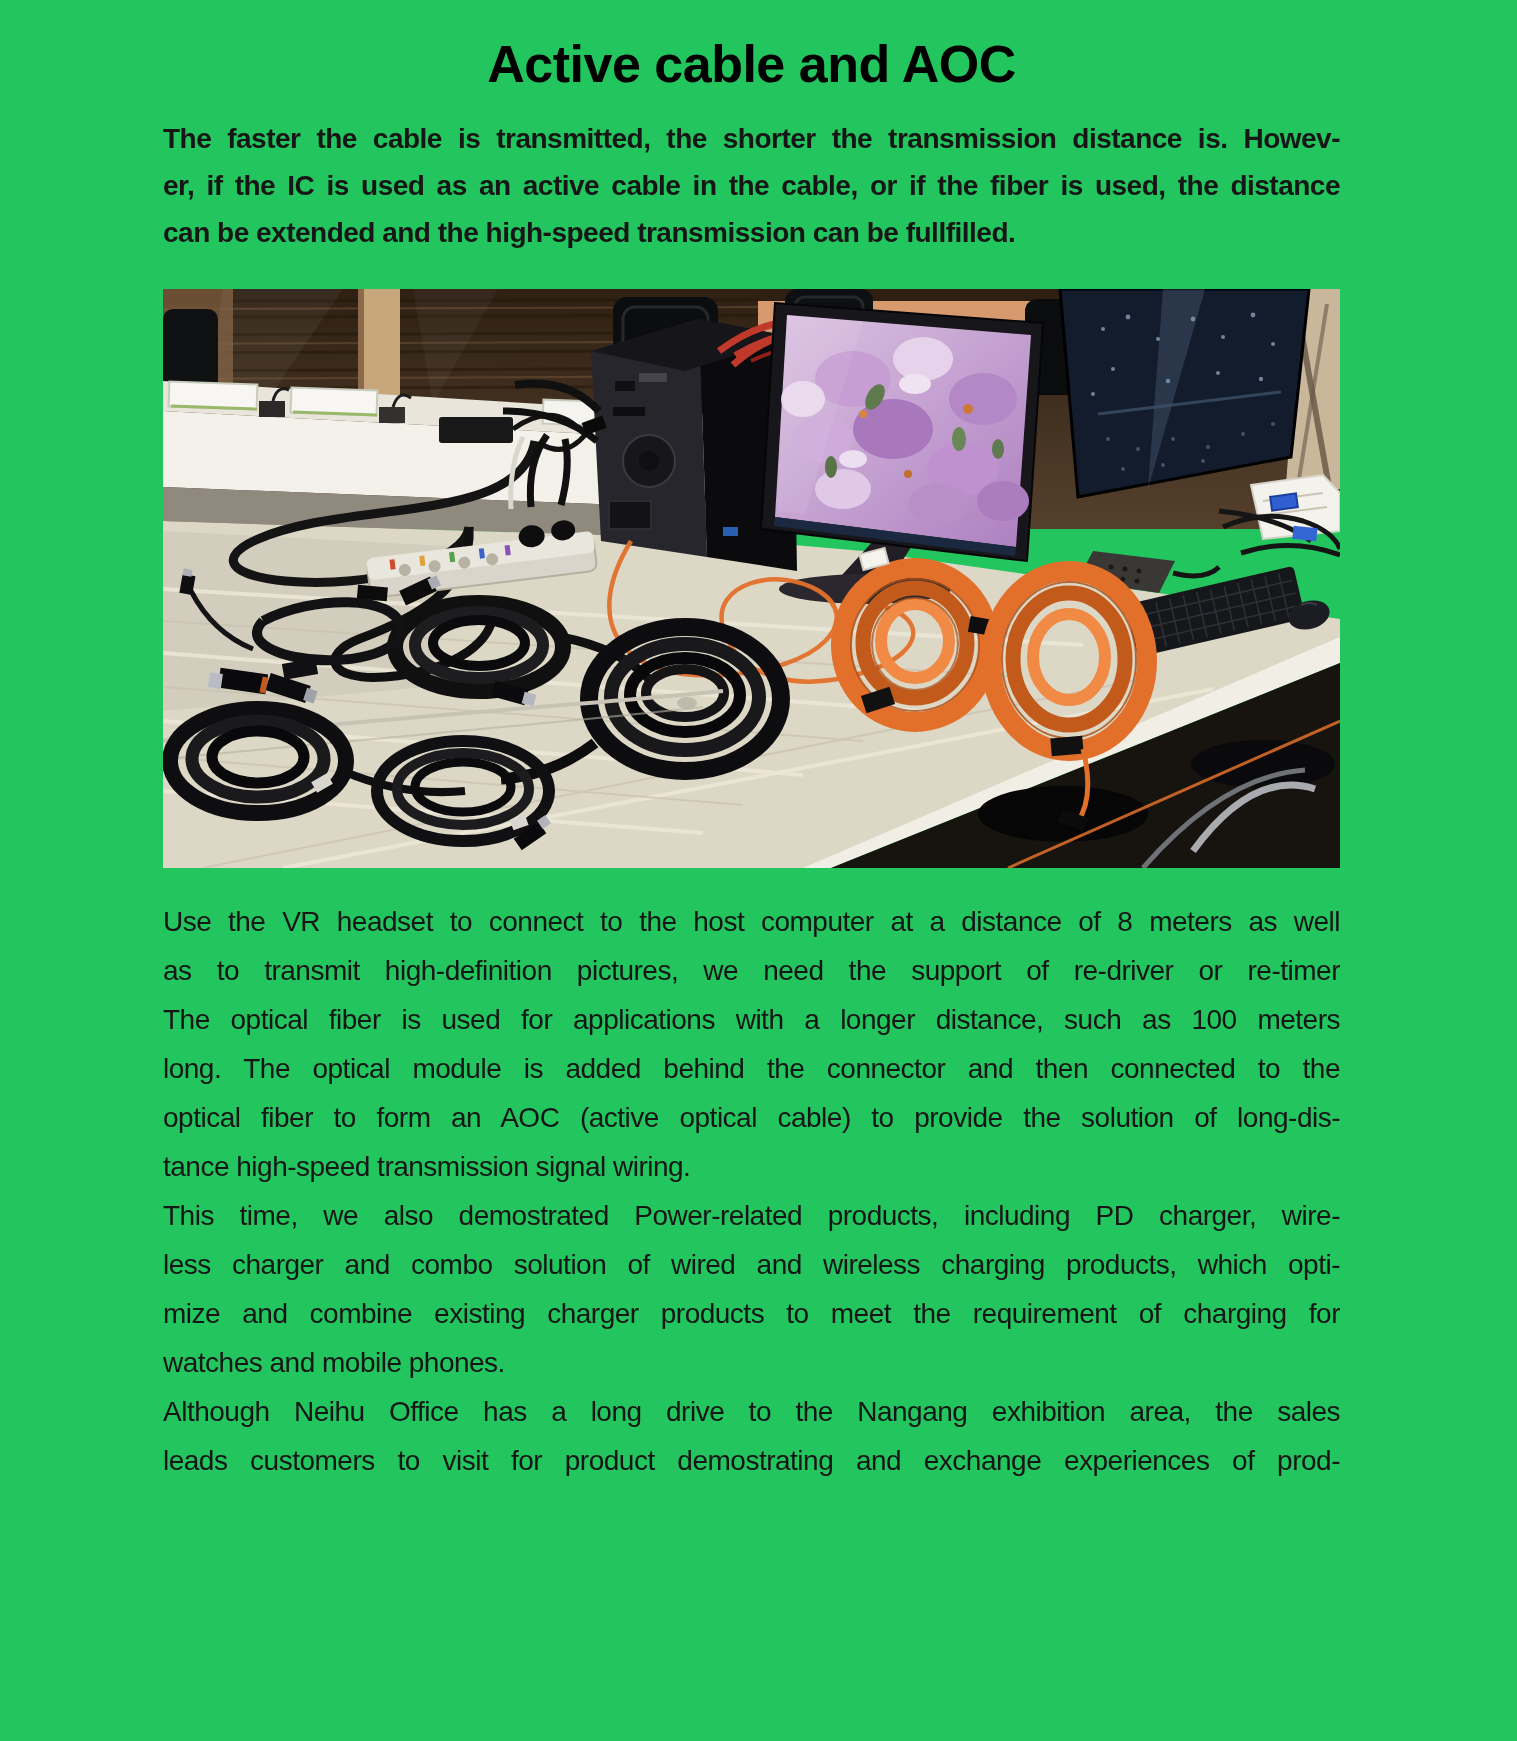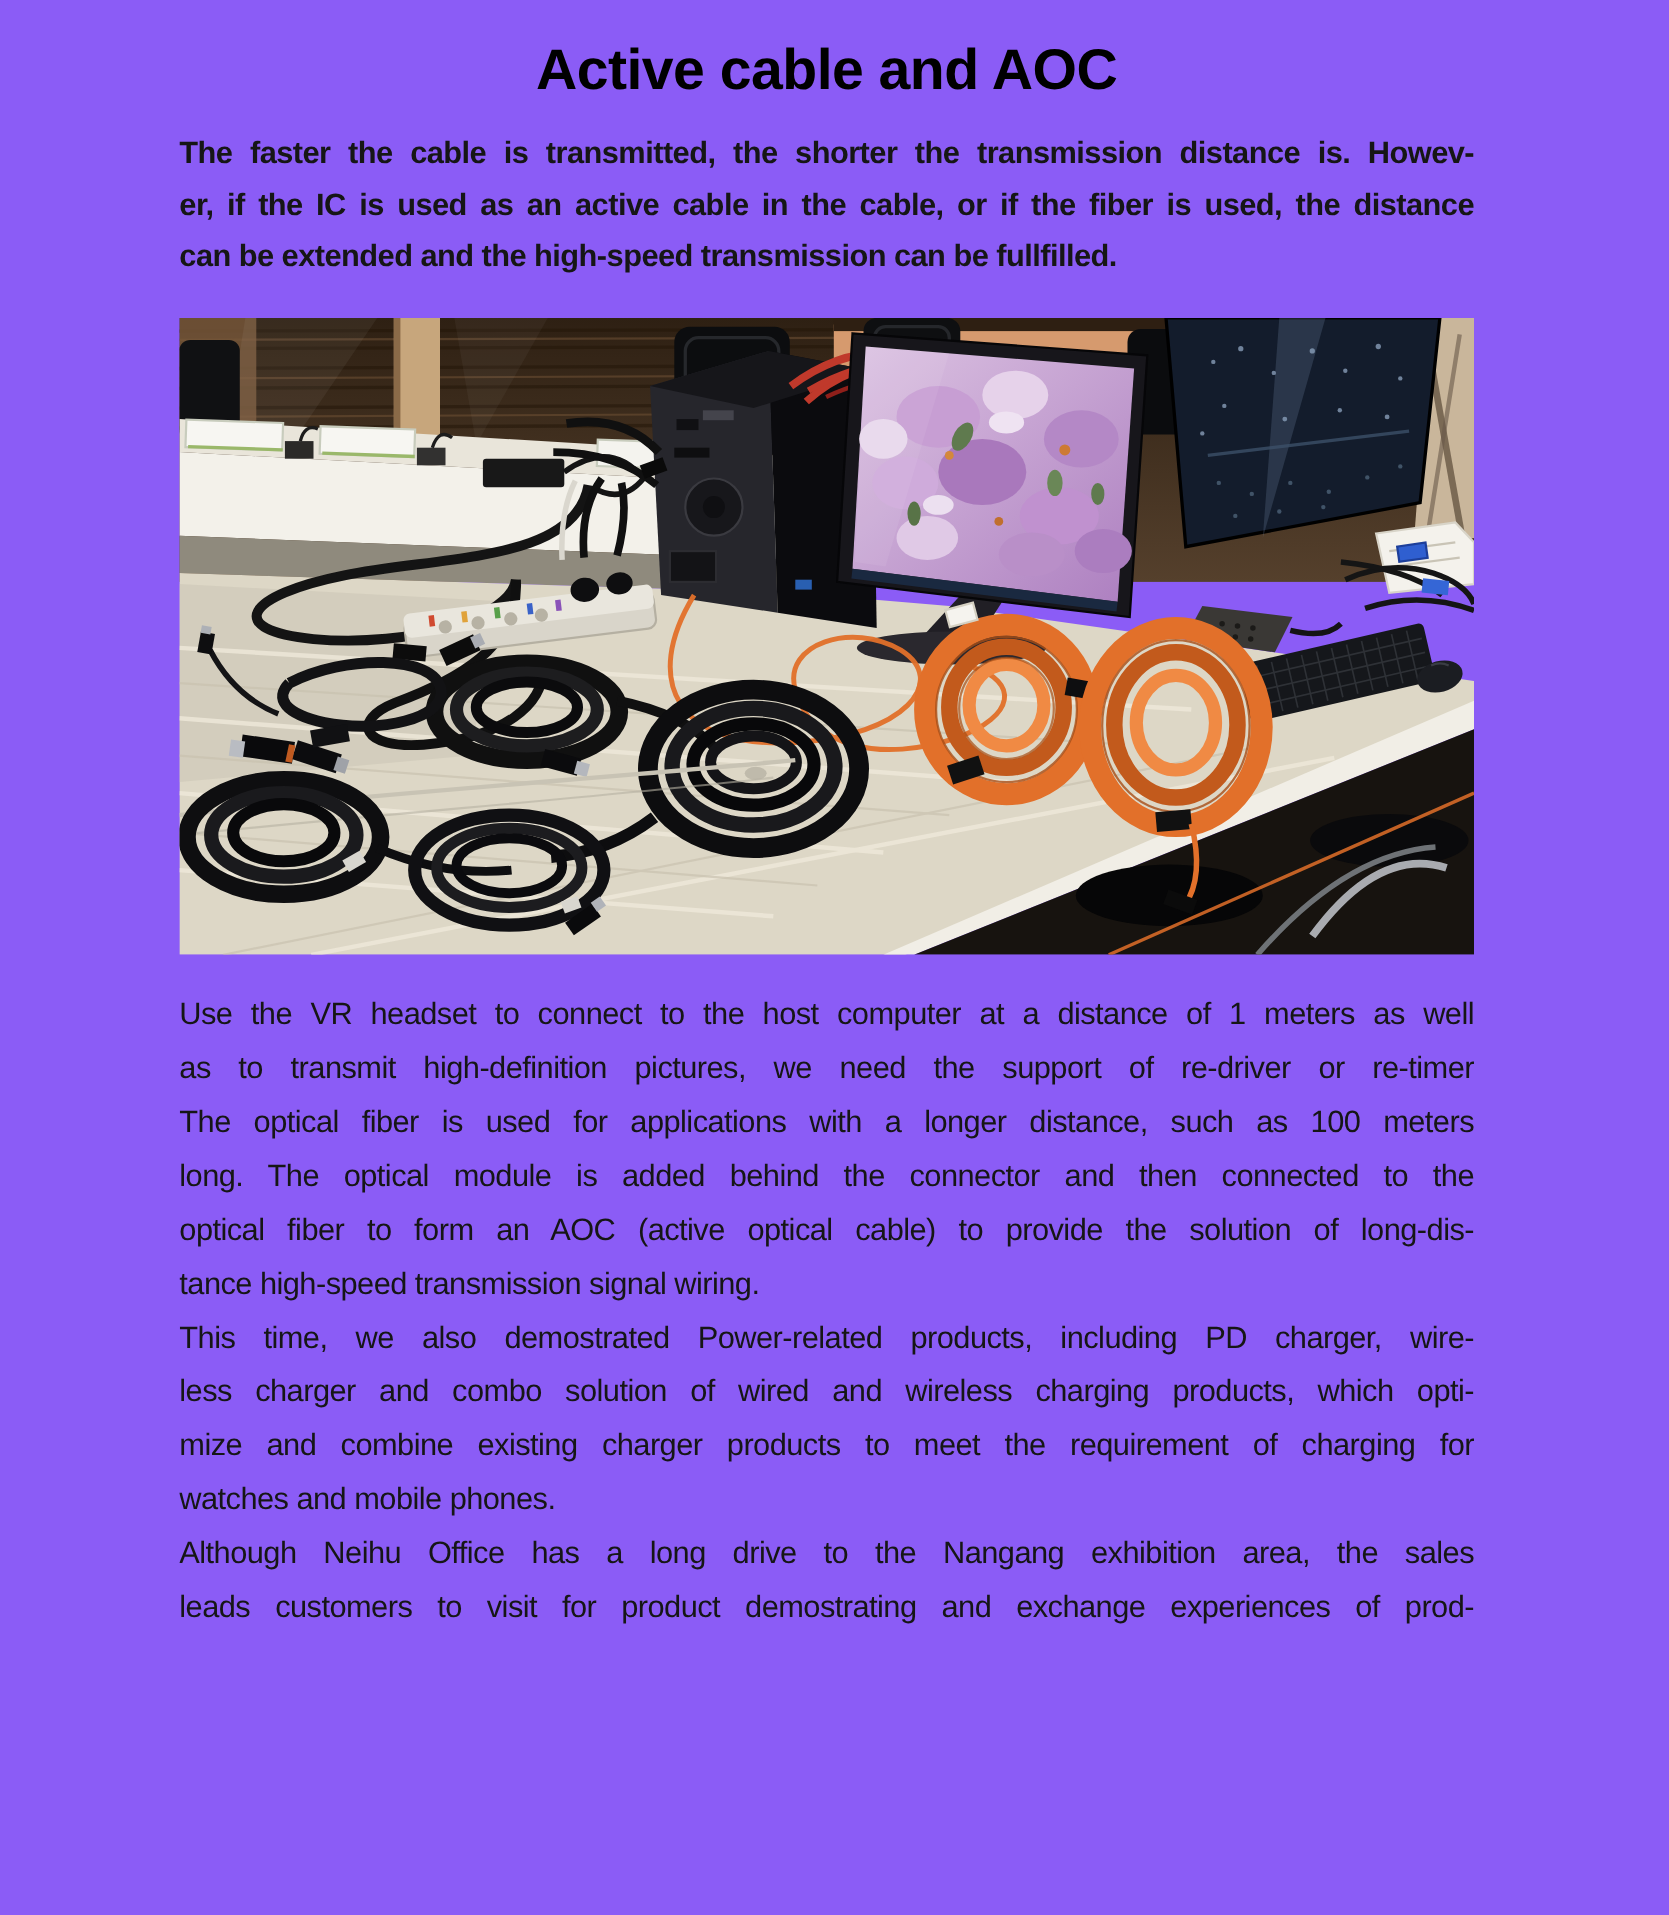--- a/index.html
+++ b/index.html
@@ -1,17 +1,17 @@
 <!DOCTYPE html>
 <html style="--aoc-orange: #e2702a; --aoc-orange-dark: #c25a1c; --aoc-orange-light: #f08a44; --power-cable-red: #c0392b; --screen-navy: #131c2c; --table-wood: #ddd7c6; --wall-wood: #3f2e1f; --wall-peach: #d69a6e; --flower-pink: #c2a0d2;"><head>
 <meta charset="utf-8">
 <style>
   html,body{margin:0;padding:0;background:#ffffff;}
   body{width:1517px;height:1741px;font-family:"Liberation Sans",sans-serif;color:#161616;}
-  .page{position:relative;width:1517px;height:1741px;overflow:hidden;background:#8b5cf6;}
+  .page{position:relative;width:1517px;height:1741px;overflow:hidden;background:#22c55e;}
   .title{position:absolute;left:163px;top:36px;width:1177px;margin:0;text-align:center;
          font-size:52px;line-height:56px;font-weight:700;letter-spacing:-0.5px;color:#000;}
   .textblock{position:absolute;left:163px;width:1177px;font-size:28px;letter-spacing:-0.5px;color:#161616;}
   .intro{top:115px;line-height:47px;font-weight:bold;}
   .bodytext{top:897px;line-height:49px;}
   .intro .tl{height:47px;}
   .bodytext .tl{height:49px;}
   .tl{text-align:justify;text-align-last:justify;overflow:hidden;white-space:nowrap0;}
   .tl.last{text-align-last:left;}
   figure.photo{position:absolute;left:163px;top:289px;width:1177px;height:579px;margin:0;overflow:hidden;}
@@ -371,21 +371,21 @@
         <ellipse cx="300" cy="498" rx="48" ry="25" stroke="#0b0b0e" stroke-width="9"></ellipse>
         <rect x="348" y="528" width="16" height="11" fill="#d8d6cf" transform="rotate(-20 356 533)"></rect>
         <rect x="352" y="540" width="30" height="14" fill="#0a0a0c" transform="rotate(-35 367 547)"></rect>
         <rect x="376" y="528" width="10" height="10" fill="#b0b3b9" transform="rotate(-35 381 533)"></rect>
       </g>
     </svg>
   </figure>
 
   <div class="textblock bodytext">
     <div>
-        <div class="tl">Use the VR headset to connect to the host computer at a distance of 1 meters as well</div>
+        <div class="tl">Use the VR headset to connect to the host computer at a distance of 8 meters as well</div>
         <div class="tl">as to transmit high-definition pictures, we need the support of re-driver or re-timer</div>
         <div class="tl">The optical fiber is used for applications with a longer distance, such as 100 meters</div>
         <div class="tl">long. The optical module is added behind the connector and then connected to the</div>
         <div class="tl">optical fiber to form an AOC (active optical cable) to provide the solution of long-dis-</div>
         <div class="tl last">tance high-speed transmission signal wiring.</div>
       </div>
     <div>
         <div class="tl">This time, we also demostrated Power-related products, including PD charger, wire-</div>
         <div class="tl">less charger and combo solution of wired and wireless charging products, which opti-</div>
         <div class="tl">mize and combine existing charger products to meet the requirement of charging for</div>

